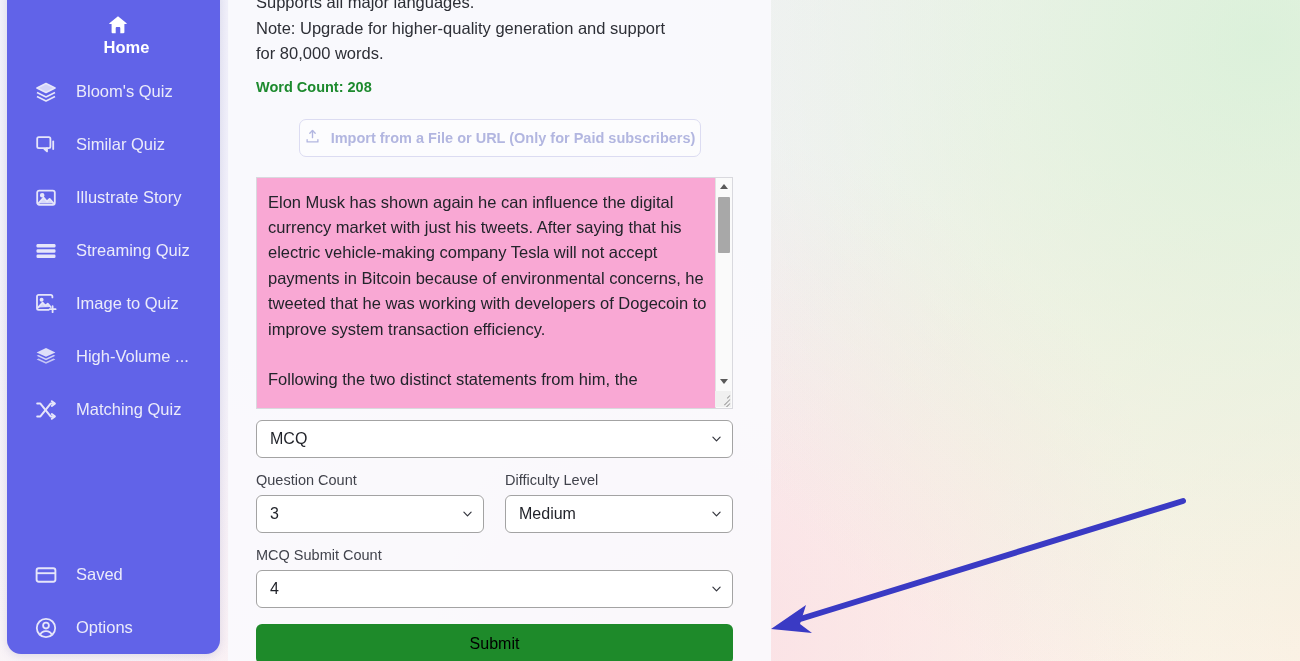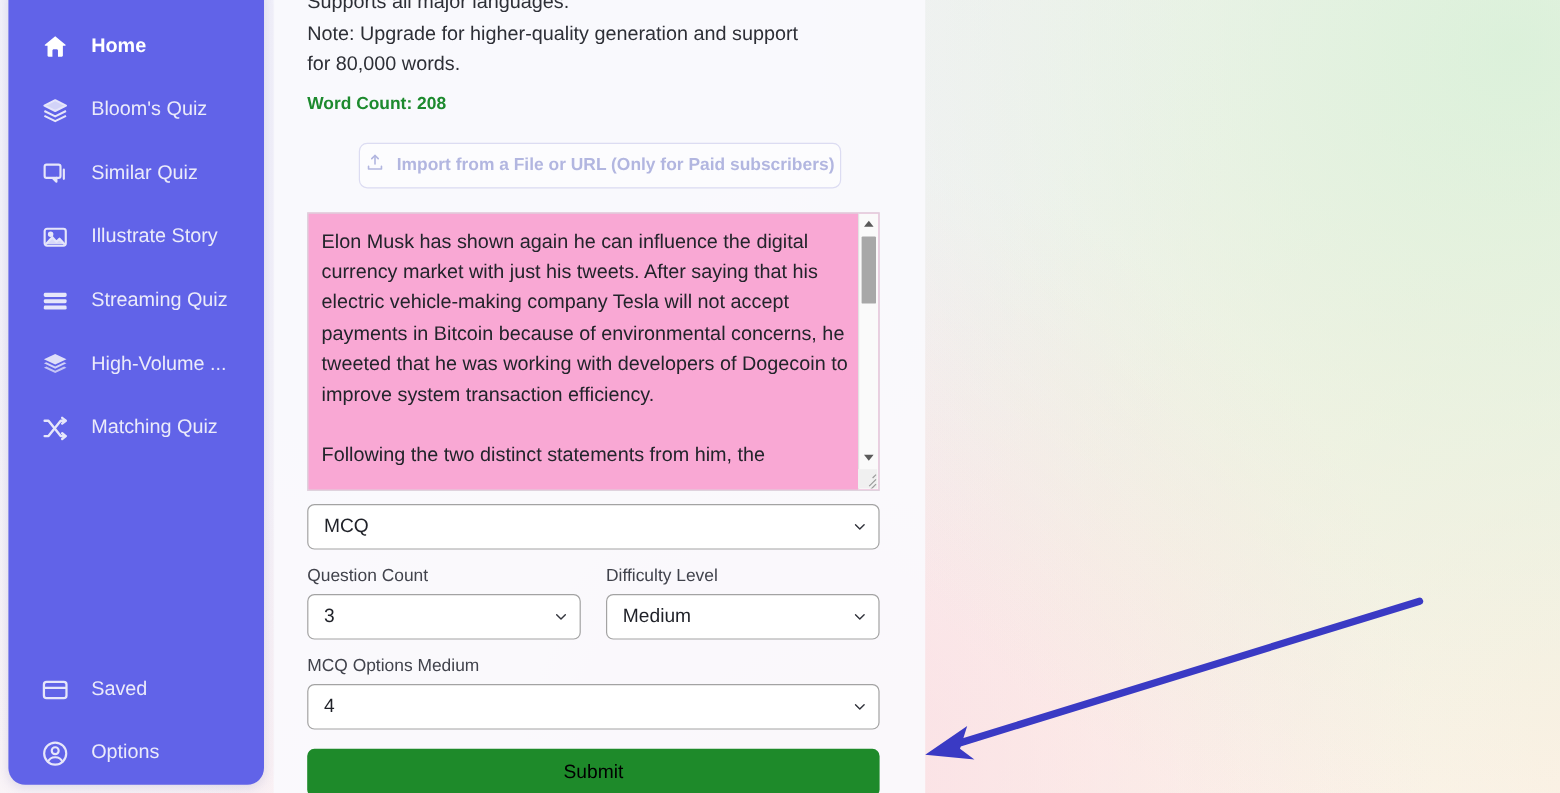--- a/index.html
+++ b/index.html
@@ -35,21 +35,21 @@
   .nav-item {
     display: flex;
     align-items: center;
     height: 53px;
     padding-left: 26px;
     color: #ebebfa;
     font-size: 16.5px;
     cursor: pointer;
     white-space: nowrap;
   }
-  .nav-item.active { color: #ffffff; font-weight: 600; }
+  .nav-item.active { color: #ffffff; font-weight: 600; flex-direction: column; }
   .nav-ico {
     width: 26px; height: 26px;
     margin-right: 17px;
     display: flex; align-items: center; justify-content: center;
     flex: 0 0 26px;
   }
   .nav-ico svg { width: 24px; height: 24px; display: block; }
   .nav-spacer { flex: 1 1 auto; }
   #sidebar-bottom { }
 
@@ -263,20 +263,31 @@
     <span class="nav-ico">
       <svg viewBox="0 0 24 24" fill="#e6e6fa">
         <rect x="2.5" y="5" width="19" height="3.4" rx="1.2"></rect>
         <rect x="2.5" y="10.3" width="19" height="3.4" rx="1.2"></rect>
         <rect x="2.5" y="15.6" width="19" height="3.4" rx="1.2"></rect>
       </svg>
     </span>
     <span>Streaming Quiz</span>
   </div>
 
+  <div class="nav-item">
+    <span class="nav-ico">
+      <svg viewBox="0 0 24 24" fill="none" stroke="#e6e6fa" stroke-width="1.8" stroke-linejoin="round" stroke-linecap="round">
+        <path d="M18.4 5.4V4.4a1.6 1.6 0 0 0-1.6-1.6H4.6A1.6 1.6 0 0 0 3 4.4v11.9a1.6 1.6 0 0 0 1.6 1.6h10"></path>
+        <path d="M4 15.6 8.6 10.6l2.9 3.2 2.2-2.2 3 3.4" fill="#e6e6fa" fill-opacity="0.9"></path>
+        <circle cx="7.6" cy="7.8" r="1.1" fill="#e6e6fa"></circle>
+        <path d="M18.6 14.2v6M15.6 17.2h6"></path>
+      </svg>
+    </span>
+    <span>Image to Quiz</span>
+  </div>
 
   <div class="nav-item">
     <span class="nav-ico">
       <svg viewBox="0 0 24 24" fill="#e6e6fa">
         <path d="M12 3 2.6 7.4 12 11.8l9.4-4.4L12 3z" fill-opacity="0.95"></path>
         <path d="M12 13.4 4.6 9.9l-2 .9L12 15.2l9.4-4.4-2-.9-7.4 3.5z" fill-opacity="0.85"></path>
         <path d="M12 17 4.6 13.5l-2 .9L12 18.8l9.4-4.4-2-.9L12 17z" fill-opacity="0.75"></path>
       </svg>
     </span>
     <span>High-Volume ...</span>
@@ -388,21 +399,21 @@
         <span class="chev">
           <svg viewBox="0 0 12 8" fill="none" stroke="#33353d" stroke-width="1.6" stroke-linecap="round" stroke-linejoin="round">
               <path d="M1.2 1.6 6 6.4l4.8-4.8"></path>
             </svg>
         </span>
       </div>
     </div>
   </div>
 
   <div id="opt-block">
-    <div class="field-label">MCQ Options Medium</div>
+    <div class="field-label">MCQ Submit Count</div>
     <div class="sel">
       <span>4</span>
       <span class="chev">
         <svg viewBox="0 0 12 8" fill="none" stroke="#33353d" stroke-width="1.6" stroke-linecap="round" stroke-linejoin="round">
             <path d="M1.2 1.6 6 6.4l4.8-4.8"></path>
           </svg>
       </span>
     </div>
   </div>
 

